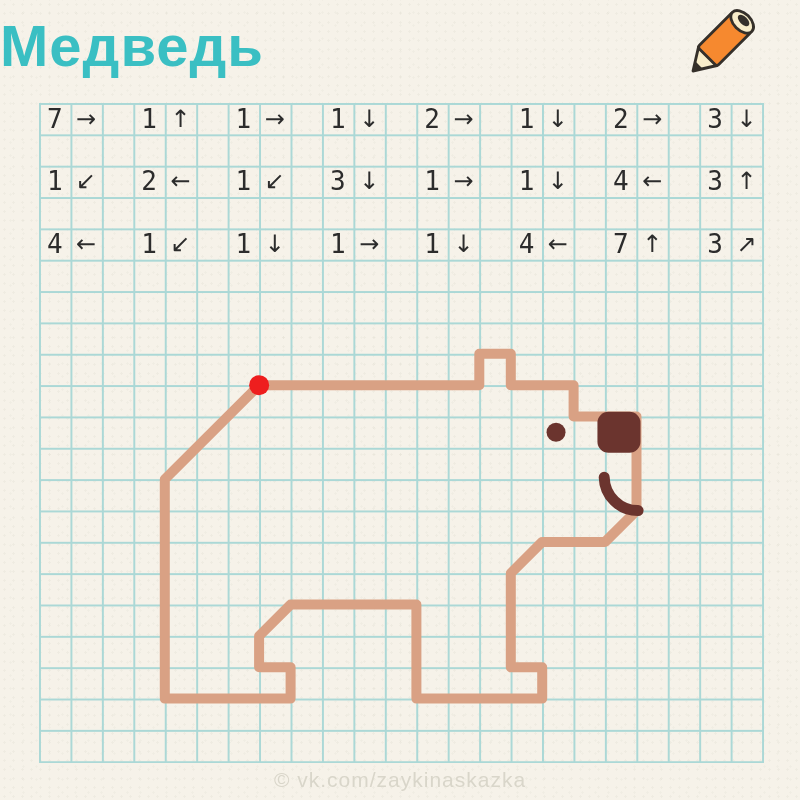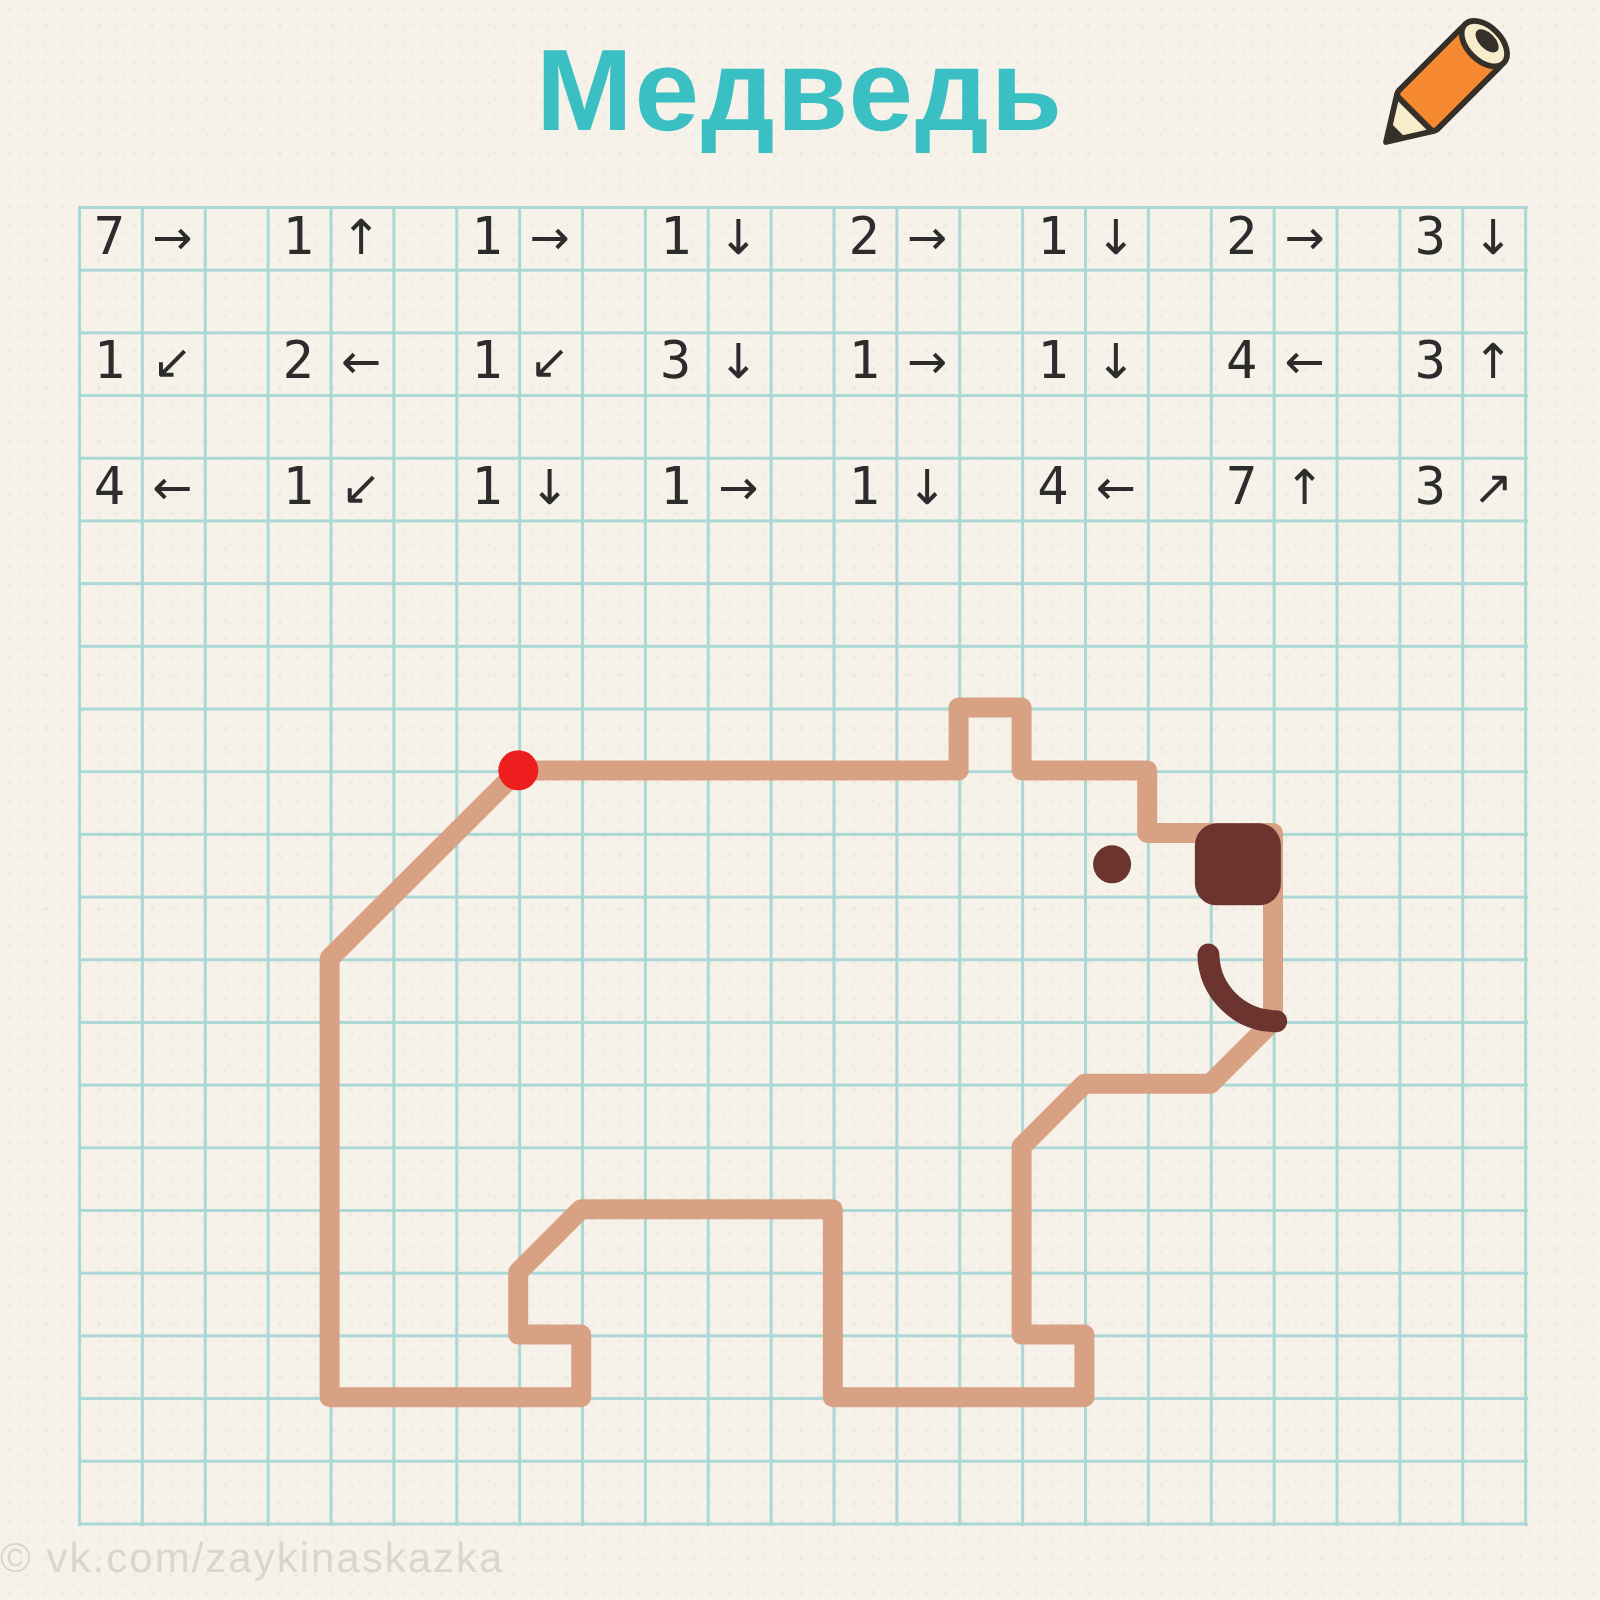--- a/index.html
+++ b/index.html
@@ -7,21 +7,21 @@
     width:800px;height:800px;position:relative;overflow:hidden;
     background-color:var(--c-paper,#f6f2e9);
     background-image:
       radial-gradient(rgba(120,110,90,.05) 1px, transparent 1.2px),
       radial-gradient(rgba(120,110,90,.04) 1px, transparent 1.2px);
     background-size:9px 9px,13px 13px;
     background-position:0 0,4px 6px;
     font-family:"Liberation Sans",sans-serif;
   }
   .title{
-    position:absolute;top:12px;left:0;width:800px;text-align:center;
+    position:absolute;top:12px;left:0;width:800px;text-align:left;
     font-family:"Liberation Sans",sans-serif;font-weight:bold;
     font-size:58px;letter-spacing:1px;color:var(--c-title,#3abfc3);
   }
   .pencil-svg{position:absolute;left:676px;top:4px;}
   .grid{
     position:absolute;
     background-image:
       linear-gradient(to right, var(--c-grid,#abd8d6) 1.5px, transparent 1.5px),
       linear-gradient(to bottom, var(--c-grid,#abd8d6) 1.5px, transparent 1.5px);
   }
@@ -32,21 +32,21 @@
   .ins.num{font-family:"DejaVu Sans Mono",monospace;font-size:26px;}
   .ins.arrow{font-family:"DejaVu Sans",sans-serif;font-size:24px;}
   .drawing-svg{position:absolute;left:0;top:0;}
   .bear-outline{fill:none;stroke:var(--c-line,#d9a184);stroke-width:10;
     stroke-linejoin:round;stroke-linecap:round;}
   .start-dot{fill:var(--c-start_dot,#ee1e1e);}
   .eye{fill:var(--c-dark,#6b342e);}
   .nose{fill:var(--c-dark,#6b342e);}
   .mouth{fill:none;stroke:var(--c-dark,#6b342e);stroke-width:11;stroke-linecap:round;}
   .watermark{
-    position:absolute;top:768px;left:0;width:800px;
+    position:absolute;top:768px;left:0;width:800px;text-align:center;
     font-size:21px;letter-spacing:1px;color:var(--c-watermark,#d9d6ca);
   }
   .pencil-outline{stroke:var(--c-pencil_outline,#35302a);stroke-width:2.2;stroke-linejoin:round;}
 </style>
 </head>
 <body>
 
 <div class="title">Медведь</div>
 
 <svg class="pencil-svg" width="100" height="88" viewBox="0 0 100 88">

